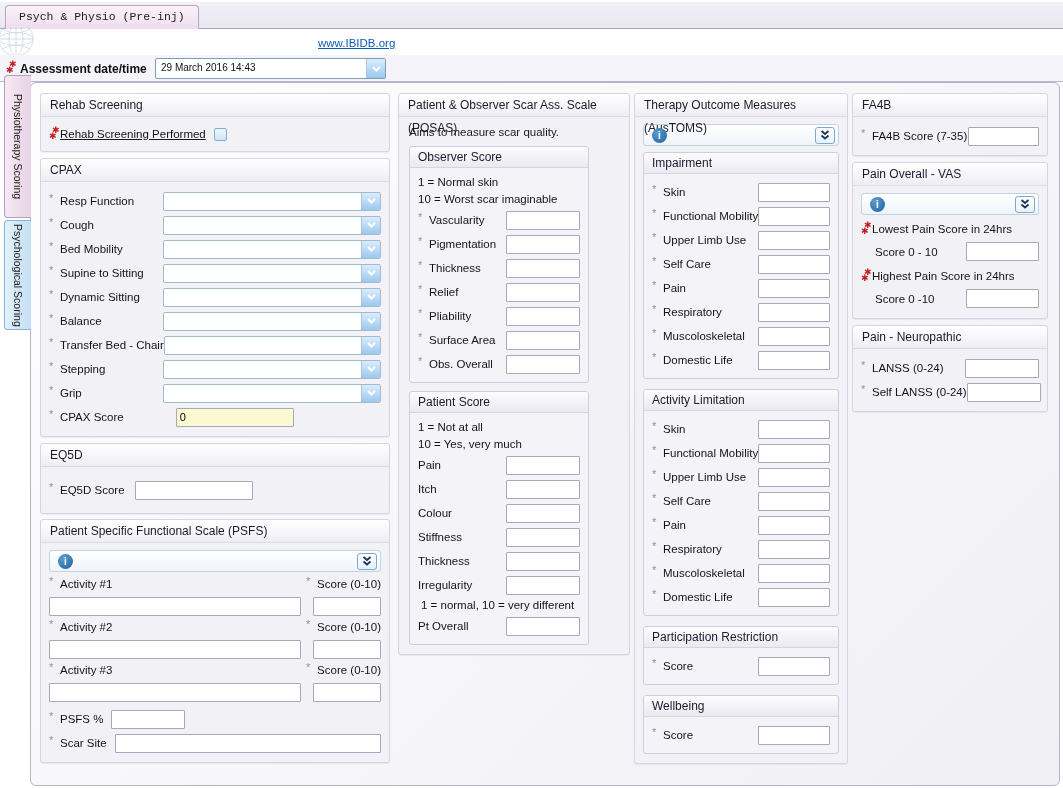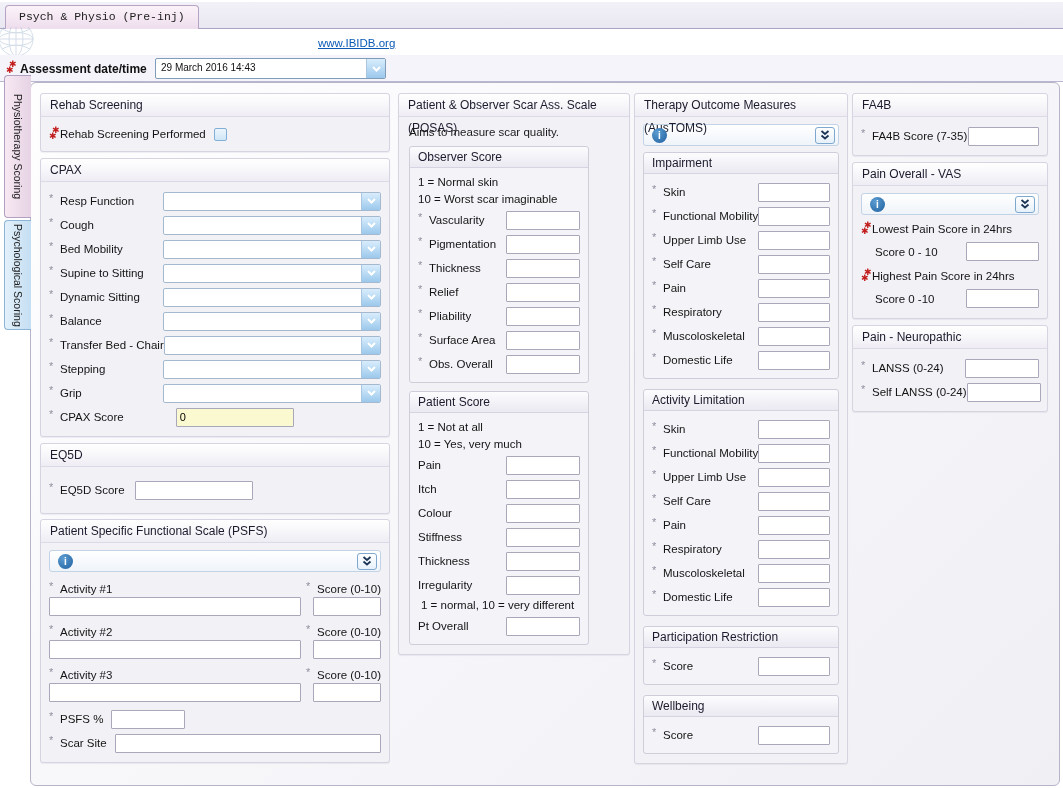--- a/index.html
+++ b/index.html
@@ -99,21 +99,21 @@
   
   .sub { background:#f4f3f8; border:1px solid #cfcdda; border-radius:3px; margin-bottom:8px; }
   .sub-h { height:21px; line-height:21px; padding:0 8px; background:linear-gradient(#fcfcfe,#ebe9f1);
     border-bottom:1px solid #d6d4e1; border-radius:3px 3px 0 0; font-size:12px; color:#1b1b2d; }
   .sub-b { padding:6px 8px; }
   .hint { font-size:11.5px; height:17px; line-height:17px; color:#141414; }
 
   .pintro { font-size:11.5px; margin:2px 0 8px 2px; }
 
   
-  .act-head { display:flex; align-items:flex-end; height:17px; margin-top:3px; }
+  .act-head { display:flex; align-items:flex-start; height:17px; margin-top:3px; }
   .act-in { display:flex; align-items:center; height:23px; }
   .act-input { width:252px; }
   .act-score { width:68px; margin-left:auto; }
   .spacer { flex:1; }
 
   
   .req-row { display:flex; align-items:center; height:20px; margin-top:2px; }
   .score-row { display:flex; align-items:center; height:25px; padding-left:14px; }
 
   .mb10 { margin-bottom:10px; }
@@ -158,21 +158,21 @@
   <div class="main"></div>
 
   <div class="vtab vtab-physio">Physiotherapy Scoring</div>
   <div class="vtab vtab-psych">Psychological Scoring</div>
 
   <div class="col col1" style="position:absolute; left:40px; top:93px;">
 
     <div class="panel">
       <div class="ph">Rehab Screening</div>
       <div class="pb">
-        <div class="row" style="height:20px;">
+        <div class="row" style="height:20px;text-decoration:underline;">
           <span class="req">
               <i class="t"></i>
               <i class="b"></i>
             </span>
           <span class="lbl">Rehab Screening Performed</span>
           <span class="checkbox"></span>
         </div>
       </div>
     </div>
 

